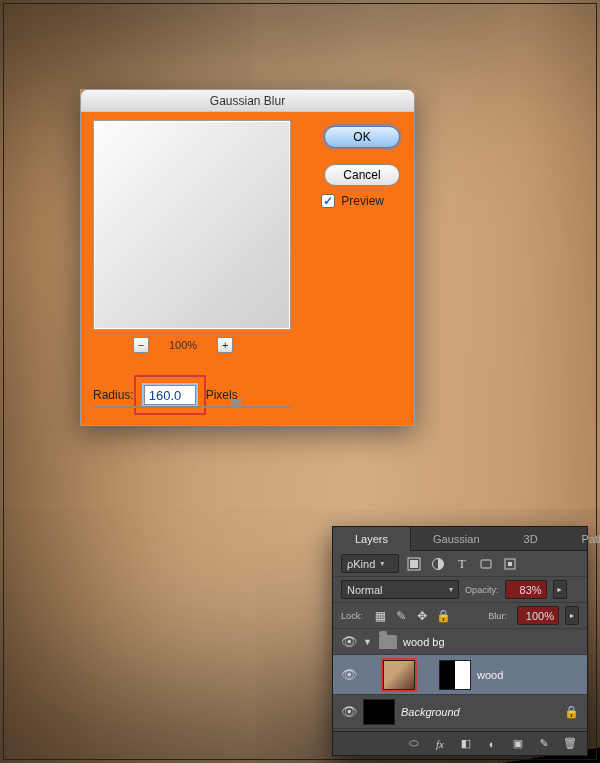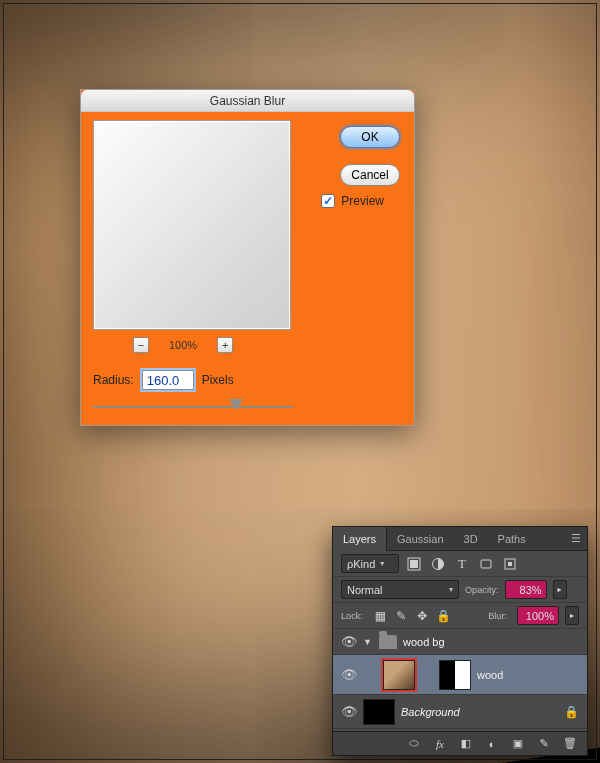--- a/index.html
+++ b/index.html
@@ -13,48 +13,48 @@
   
   .dlg{position:absolute;left:80px;top:89px;width:335px;height:337px;background:#f97316;border:1px solid #9c9c9c;border-radius:0;box-shadow:0 8px 28px rgba(0,0,0,.45)}
   .dlg-title{height:22px;border-bottom:1px solid #c8c8c8;border-radius:6px 6px 0 0;
              background:linear-gradient(#f5f5f5,#d9d9d9);text-align:center;line-height:22px;font-size:12px;color:#333}
   .dlg-body{position:relative;padding:10px 12px 12px 12px}
   .preview-box{position:absolute;left:12px;top:8px;width:198px;height:210px;border:1px solid #9c9c9c;background:linear-gradient(135deg,#fdfdfd,#d6d6d6 80%,#cfcfcf);box-shadow:inset 0 0 0 1px #fff}
   .zoom-row{position:absolute;left:52px;top:225px;width:140px;display:flex;align-items:center;gap:20px;color:#333}
   .zoom-btn{width:16px;height:16px;border:1px solid #8a8a8a;background:linear-gradient(#fff,#e0e0e0);display:flex;align-items:center;justify-content:center;font-size:11px;border-radius:2px;cursor:pointer}
   .zoom-val{font-size:11px}
 
-  .btn{width:60px;height:22px;border:1px solid #8a8a8a;border-radius:11px;background:linear-gradient(#fdfdfd,#e3e3e3);font-size:12px;display:flex;align-items:center;justify-content:center;cursor:pointer}
+  .btn{width:76px;height:22px;border:1px solid #8a8a8a;border-radius:11px;background:linear-gradient(#fdfdfd,#e3e3e3);font-size:12px;display:flex;align-items:center;justify-content:center;cursor:pointer}
   .btn.primary{background:linear-gradient(#dff0ff,#8fc1f4);border-color:#4e7bb5;box-shadow:0 0 0 2px rgba(80,140,220,.45)}
   .ok-btn{position:absolute;right:14px;top:14px}
   .cancel-btn{position:absolute;right:14px;top:52px}
   .preview-check{position:absolute;right:30px;top:82px;display:flex;align-items:center;gap:6px;color:#222;font-size:12px}
   .preview-check .cb{width:14px;height:14px;border:1px solid #6a6a6a;border-radius:3px;background:#fff;display:flex;align-items:center;justify-content:center;color:#1560c8;font-size:12px;font-weight:bold;line-height:1}
 
-  .radius-row{position:absolute;left:12px;top:256px;display:flex;align-items:center;gap:6px;color:#222;font-size:12px}
-  .radius-input-wrap{border:2px solid #d23a34;padding:0;border-radius:1px}
+  .radius-row{position:absolute;left:12px;top:263px;display:flex;align-items:center;color:#222;font-size:12px}
+  .radius-input-wrap{border:2px solid #d23a34;padding:8px;border-radius:1px}
   .radius-input{width:52px;height:20px;border:1px solid #8b8b8b;background:#fff;color:#0a3ea8;font-size:13px;text-align:left;padding:0 4px;outline:none;box-shadow:0 0 0 2px #9fc3f1}
   .slider{position:absolute;left:12px;top:286px;width:200px;height:18px}
   .slider-track{position:absolute;left:0;top:8px;right:0;height:2px;background:#8a8a8a}
   .slider-thumb{position:absolute;top:1px;left:136px;width:0;height:0;border-left:7px solid transparent;border-right:7px solid transparent;border-top:11px solid #8f8f8f;cursor:pointer}
 
   
   .panel{position:absolute;left:332px;top:526px;width:256px;height:230px;background:#4a4a4a;border:1px solid #1c1c1c;color:#ddd;font-size:11px;box-shadow:0 10px 24px rgba(0,0,0,.6)}
   .tabs{display:flex;align-items:center;height:24px;background:#3a3a3a;border-bottom:1px solid #222}
-  .tab{padding:0 10px;height:24px;line-height:24px;color:#aeaeae;cursor:pointer}
+  .tab{padding:0 22px;height:24px;line-height:24px;color:#aeaeae;cursor:pointer}
   .tab.active{background:#4a4a4a;color:#eaeaea;border-right:1px solid #222}
   .panel-menu{margin-left:auto;width:22px;text-align:center;color:#bbb;cursor:pointer}
   .panel-row{display:flex;align-items:center;height:26px;padding:0 8px;gap:6px;border-bottom:1px solid #3a3a3a}
   .sel{height:19px;background:#3b3b3b;border:1px solid #222;color:#ddd;display:flex;align-items:center;padding:0 5px;border-radius:2px;cursor:pointer}
   .sel .caret{margin-left:5px;font-size:8px;color:#bbb}
   .kind-sel{width:58px}
   .icon-btn{width:18px;height:18px;display:flex;align-items:center;justify-content:center;color:#cfcfcf;cursor:pointer}
   .icon-btn svg{width:14px;height:14px}
   .blend-sel{width:118px}
-  .opacity-field,.fill-field{width:42px;height:19px;background:#be185d;border:1px solid #222;display:flex;align-items:center;justify-content:flex-end;padding:0 4px;border-radius:2px}
+  .opacity-field,.fill-field{width:42px;height:19px;background:#7f1d1d;border:1px solid #222;display:flex;align-items:center;justify-content:flex-end;padding:0 4px;border-radius:2px}
   .mini-caret{width:14px;height:19px;background:#3b3b3b;border:1px solid #222;display:flex;align-items:center;justify-content:center;font-size:8px;border-radius:2px;cursor:pointer}
   .lock-row small{color:#bbb;margin-right:4px}
   .lock-icons{display:flex;gap:6px;align-items:center}
   .lock-icons span{width:15px;height:15px;display:flex;align-items:center;justify-content:center;color:#cfcfcf;cursor:pointer;font-size:12px}
   .layers-list{}
   .layer-row{display:flex;align-items:center;height:26px;padding:0 8px;gap:6px;border-bottom:1px solid #3a3a3a}
   .layer-row.sel-row{background:#6b788c;height:40px}
   .eye{width:16px;text-align:center;color:#cfcfcf;cursor:pointer;font-size:13px}
   .folder-tw{width:10px;color:#cfcfcf;font-size:9px}
   .folder-ico{width:18px;height:14px;background:#8a8a8a;border-radius:2px 2px 0 0;position:relative}

